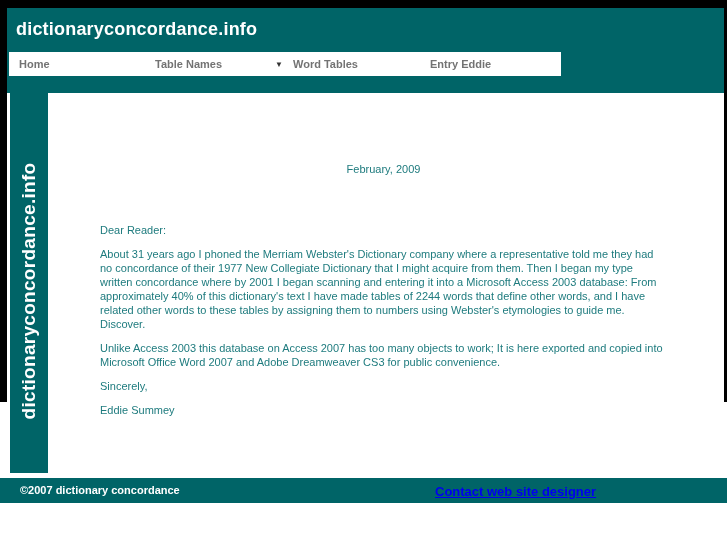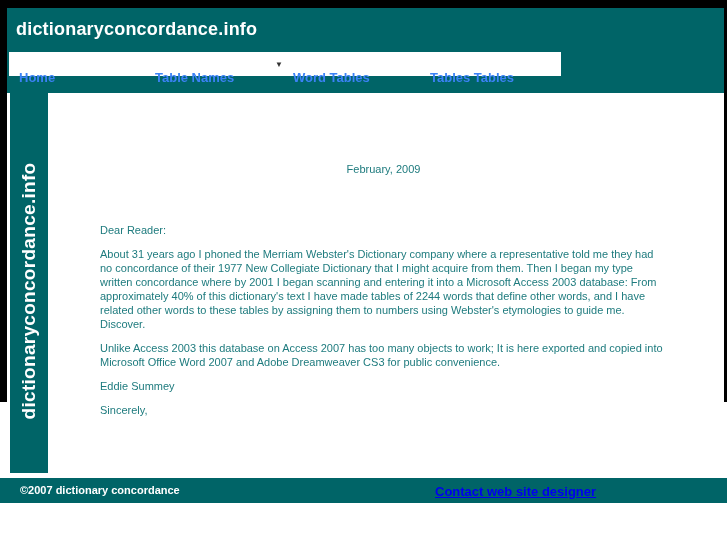--- a/index.html
+++ b/index.html
@@ -21,22 +21,22 @@
     position: absolute; left: 9px; top: 11px;
     color: #ffffff; font-size: 18px; font-weight: bold; letter-spacing: 0.2px;
   }
 
   
   .navbar {
     position: absolute; left: 9px; top: 52px; width: 552px; height: 24px;
     background: #ffffff;
   }
   .nav-item {
-    position: absolute; top: 18px;
-    font-size: 13px; font-weight: bold; color: #3b82f6;
+    position: absolute; top: 6px;
+    font-size: 11px; font-weight: bold; color: #737373;
     white-space: nowrap; cursor: pointer;
   }
   .nav-home   { left: 10px; }
   .nav-tables { left: 146px; }
   .nav-arrow  { left: 266px; top: 8px; font-size: 8px; color: #333333; }
   .nav-word   { left: 284px; }
   .nav-entry  { left: 421px; }
 
   
   .content {
@@ -88,36 +88,36 @@
 
   <div class="header">
     <div class="site-title">dictionaryconcordance.info</div>
   </div>
 
   <nav class="navbar">
     <span class="nav-item nav-home">Home</span>
     <span class="nav-item nav-tables">Table Names</span>
     <span class="nav-item nav-arrow">▼</span>
     <span class="nav-item nav-word">Word Tables</span>
-    <span class="nav-item nav-entry">Tables Tables</span>
+    <span class="nav-item nav-entry">Entry Eddie</span>
   </nav>
 
   <div class="content">
 
     <div class="sidebar">
       <span class="sidebar-text">dictionaryconcordance.info</span>
     </div>
 
     <div class="letter">
       <div class="letter-date">February, 2009</div>
       <p class="salutation">Dear Reader:</p>
       <p>About 31 years ago I phoned the Merriam Webster's Dictionary company where a representative told me they had no concordance of their 1977 New Collegiate Dictionary that I might acquire from them. Then I began my type written concordance where by 2001 I began  scanning and entering it into a Microsoft Access 2003 database: From approximately 40% of this dictionary's text I have made tables of 2244 words that define other words, and  I have related other words to these tables by assigning them to numbers using Webster's etymologies to guide me.  Discover.</p>
       <p>Unlike Access 2003 this database on Access 2007 has too many objects to work; It is here exported and copied into Microsoft Office Word 2007 and Adobe Dreamweaver CS3 for public convenience.</p>
+      <p>Sincerely,</p>
       <p>Eddie Summey</p>
-      <p>Sincerely,</p>
     </div>
 
   </div>
 
   <div class="footer">
     <span class="footer-copyright">©2007 dictionary concordance</span>
     <a class="footer-link">Contact web site designer</a>
   </div>
 
 </div>

